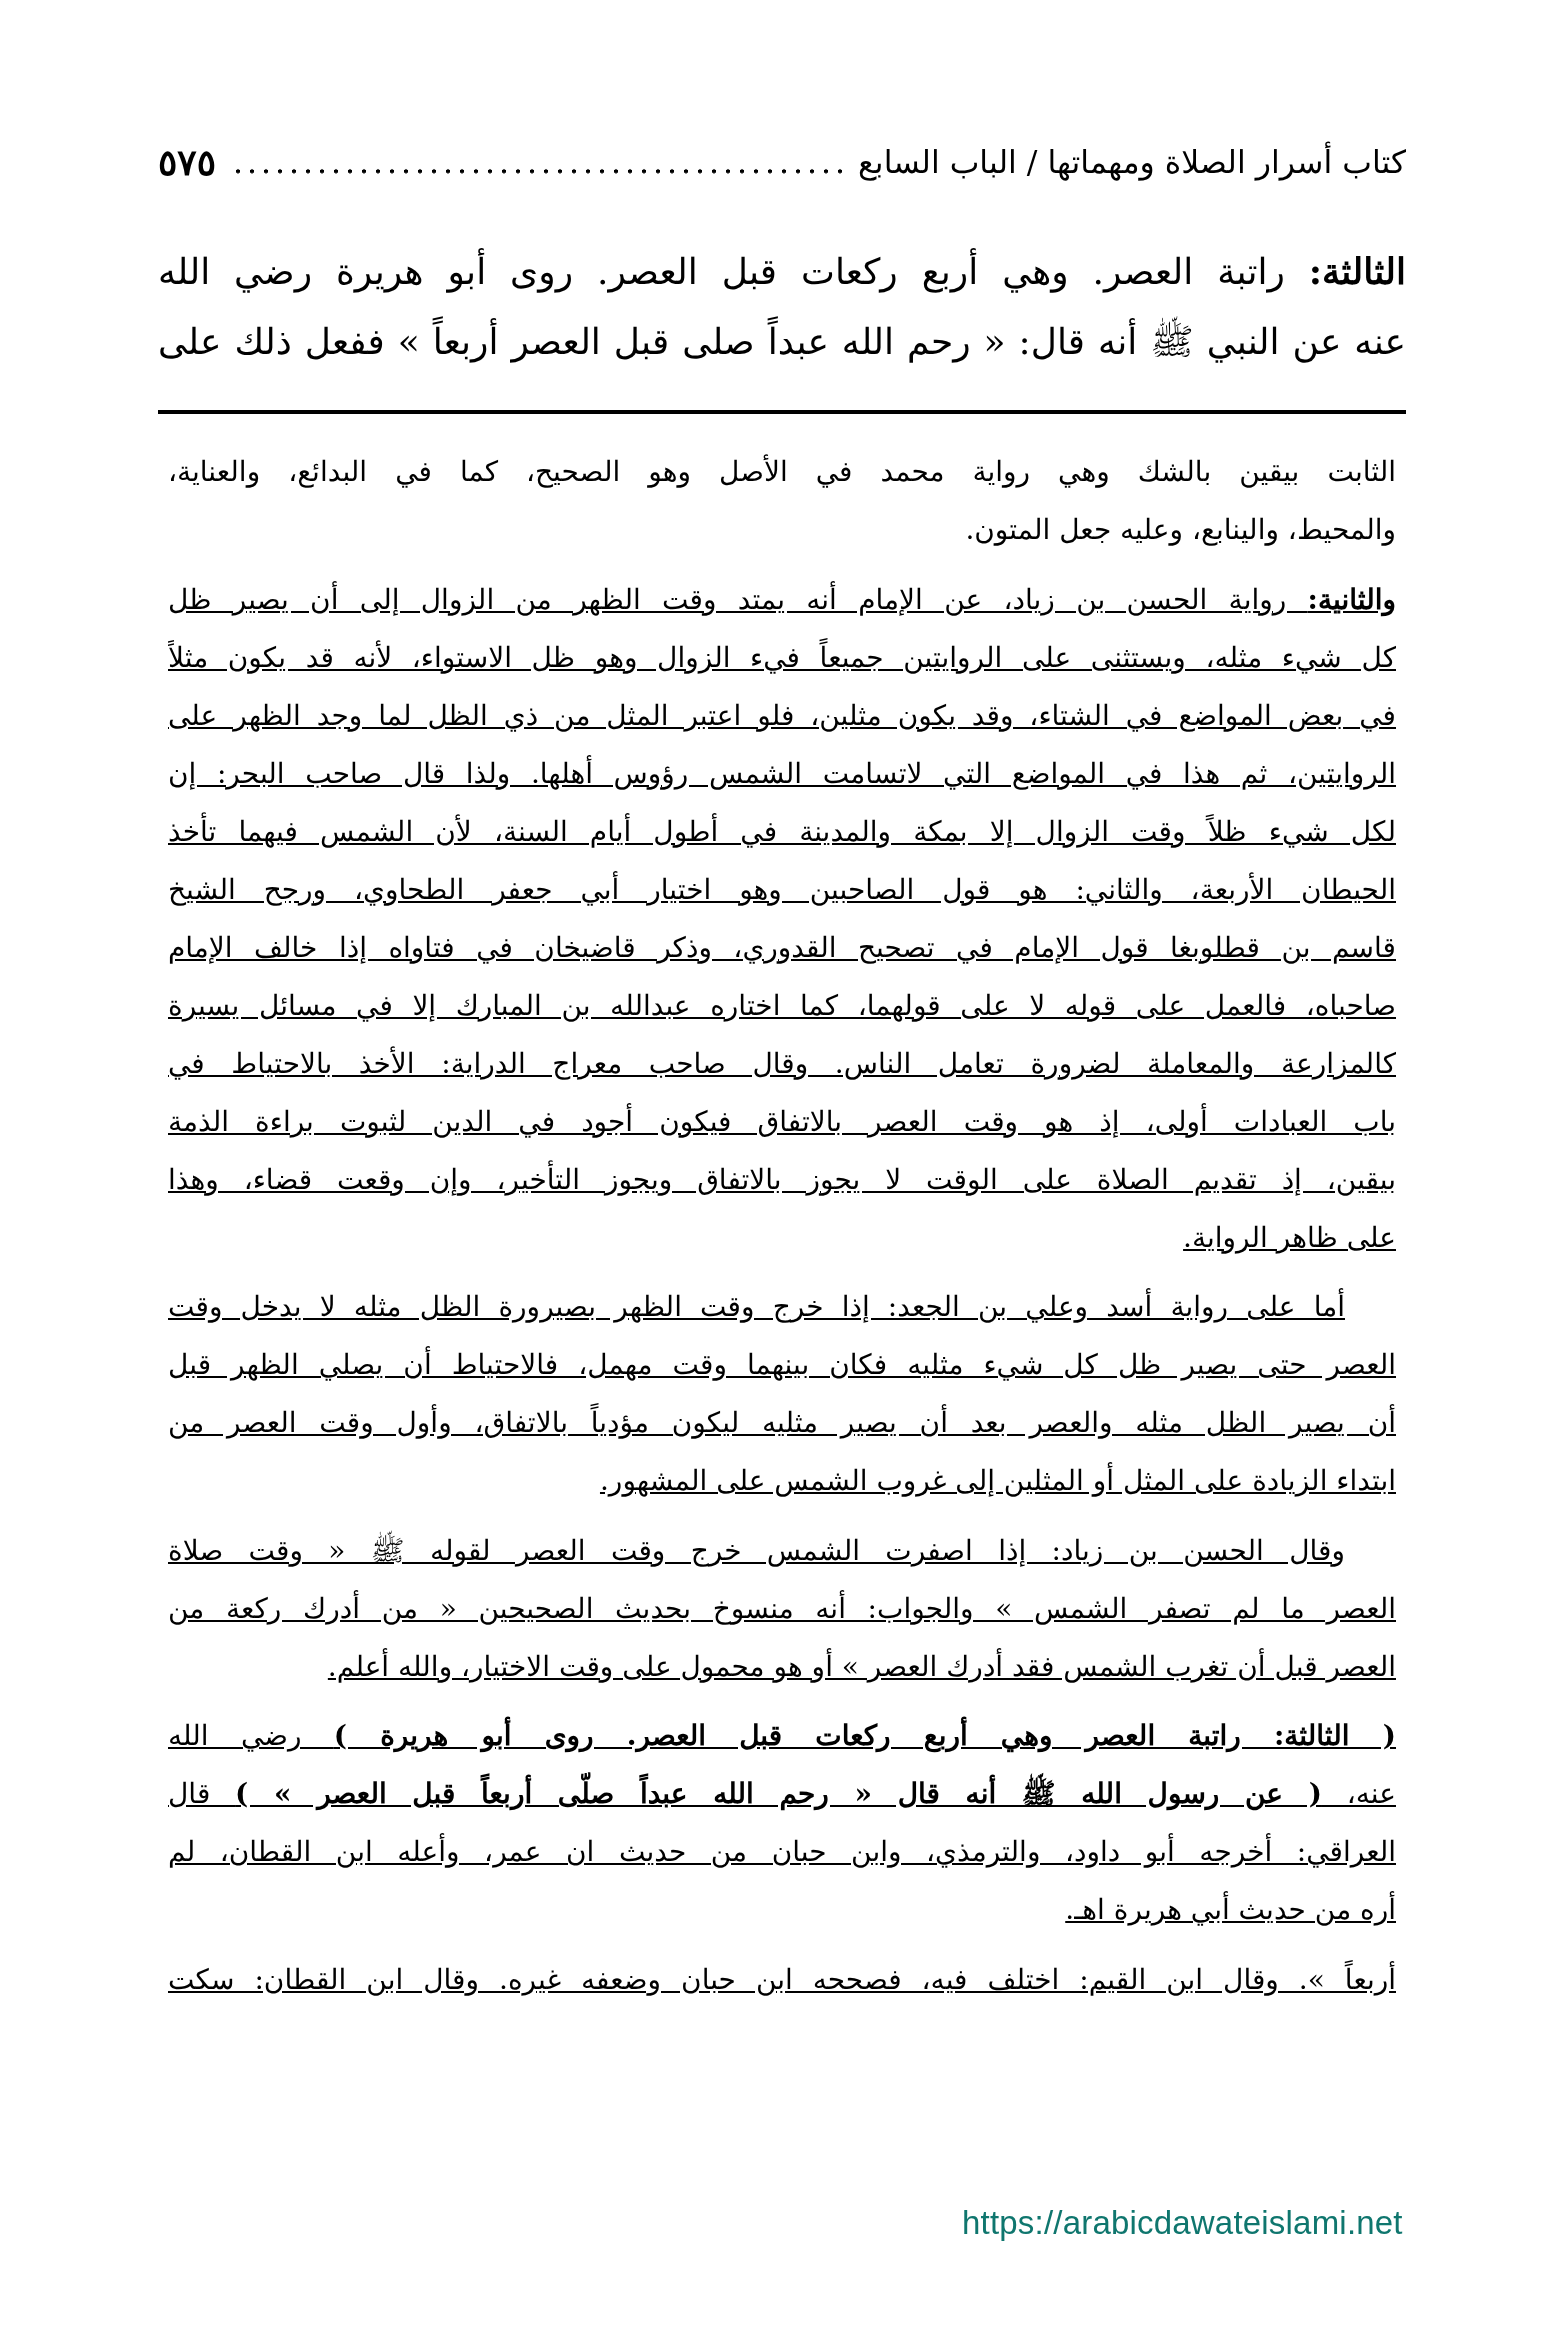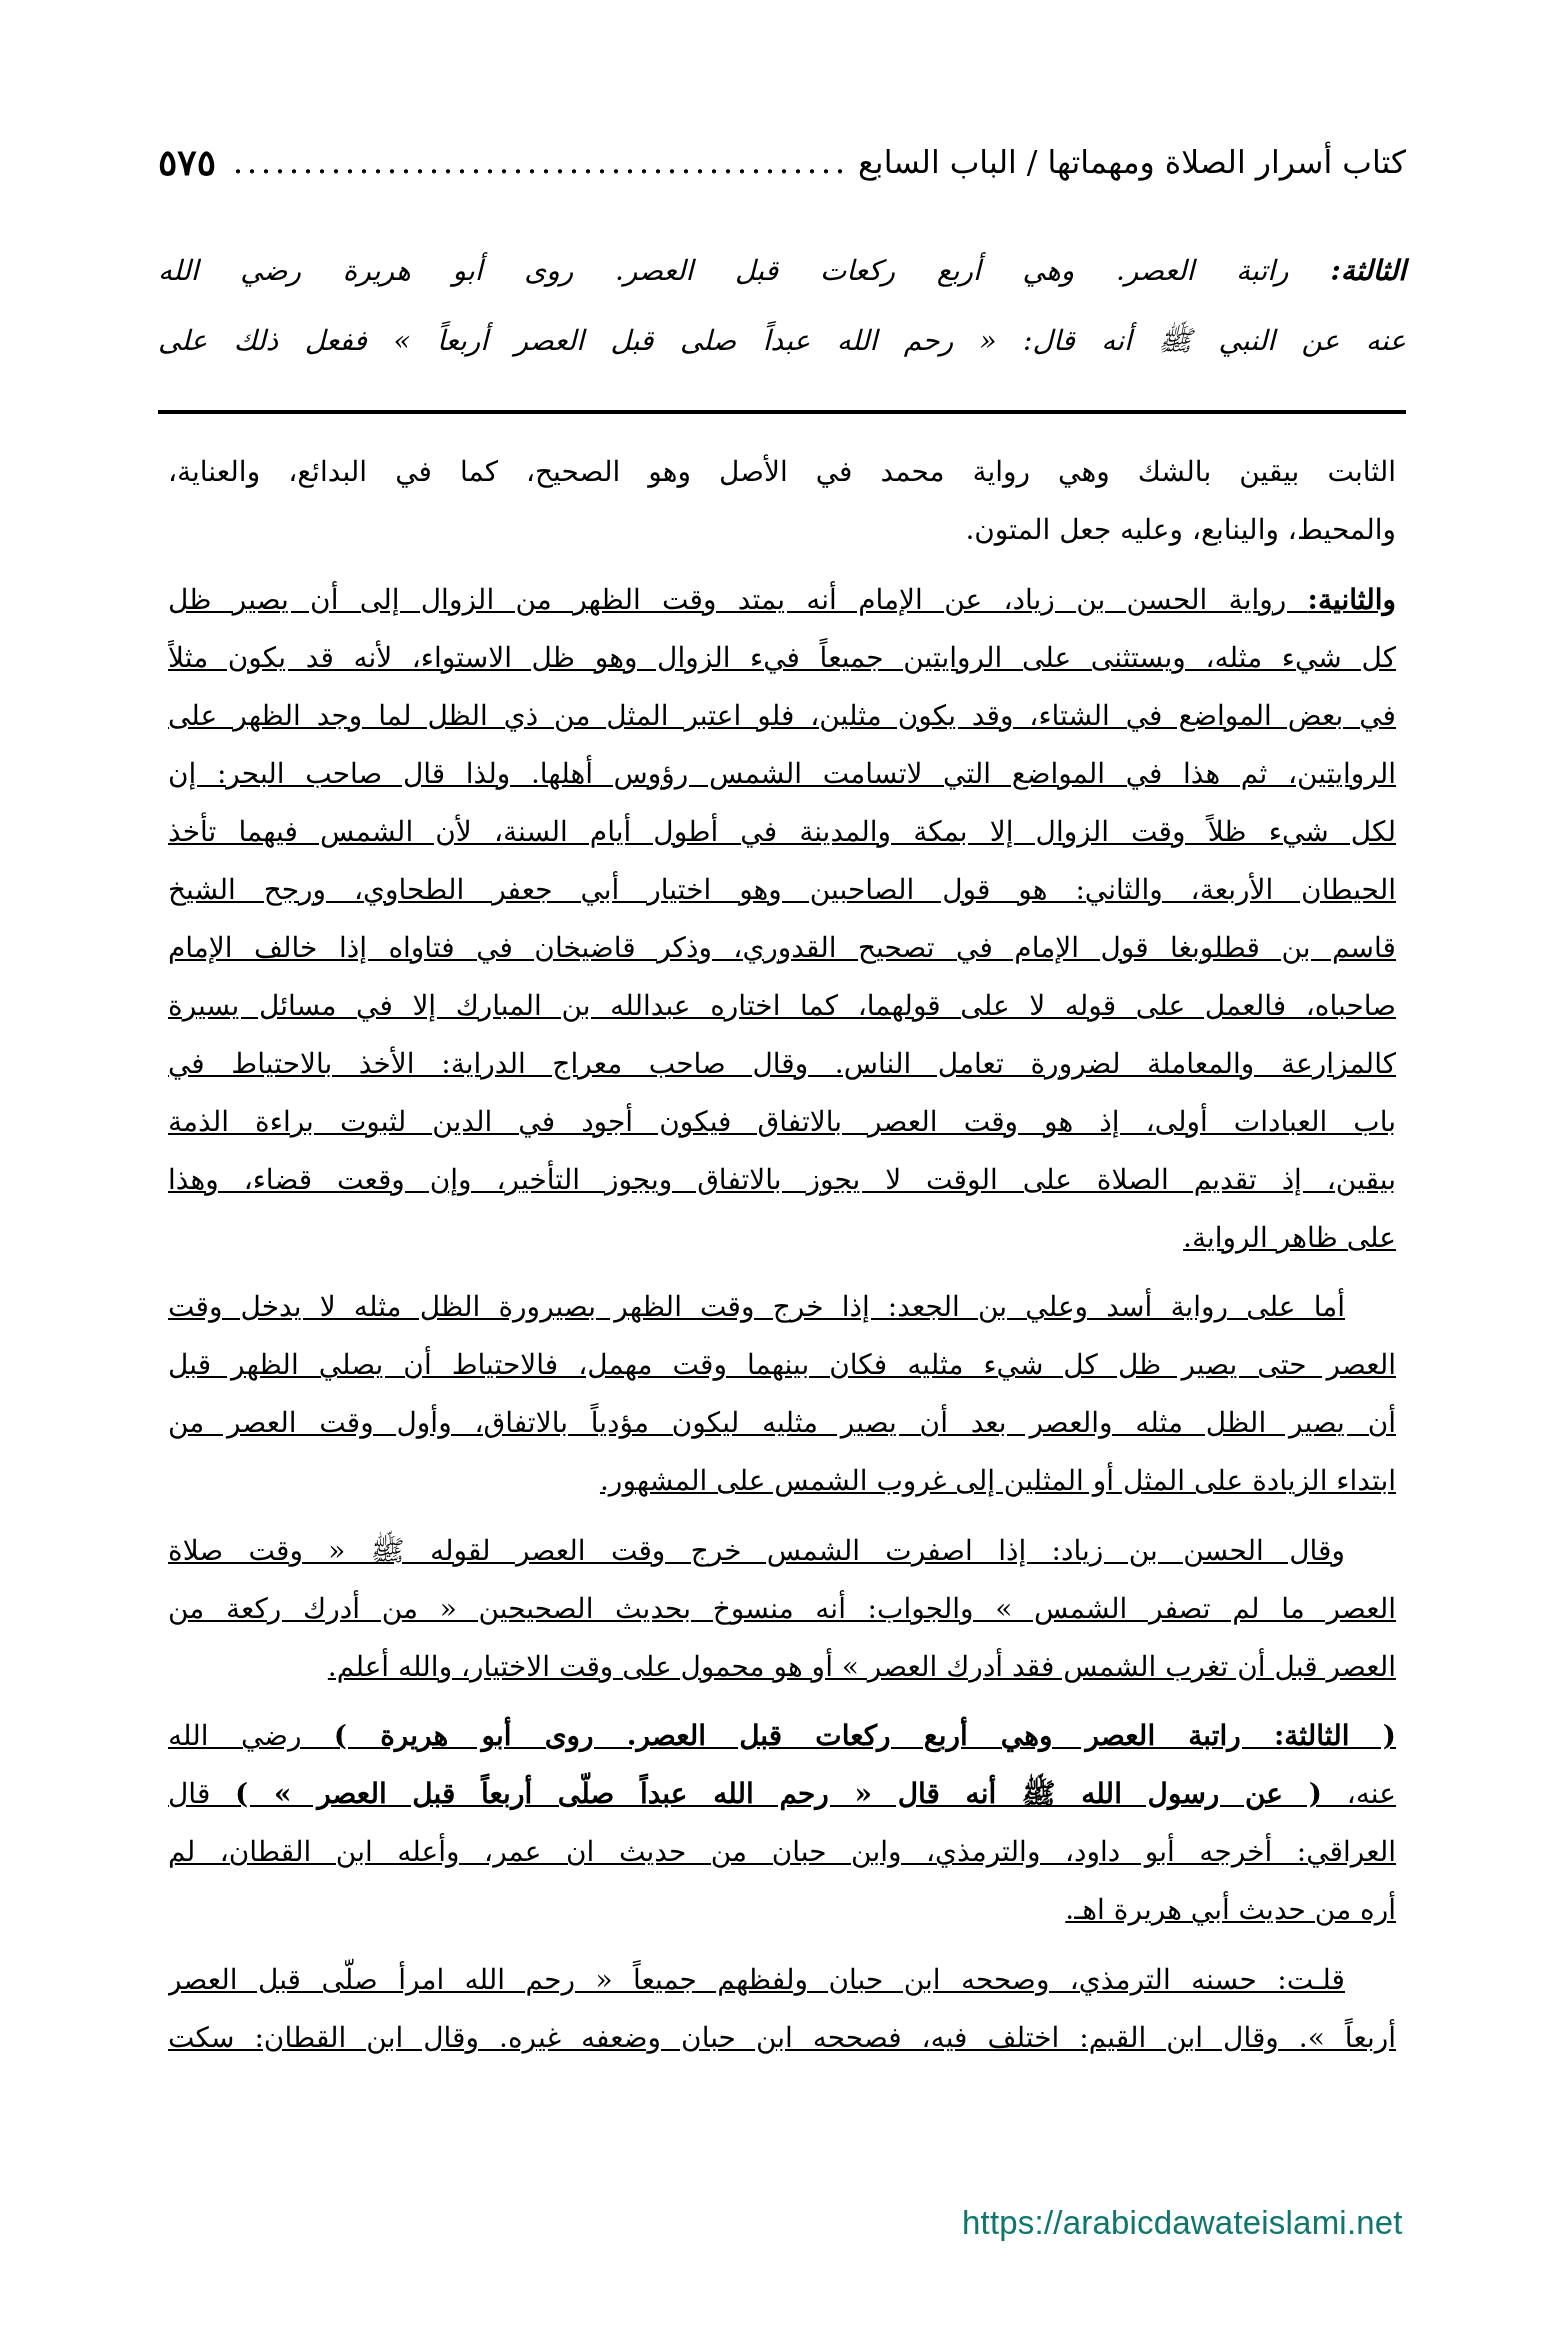--- a/index.html
+++ b/index.html
@@ -59,25 +59,24 @@
       white-space: nowrap;
     }
 
     
     .matn {
       position: absolute;
       top: 236px;
       left: 0;
       right: 0;
       font-family: "DejaVu Serif", serif;
-      font-size: 28px;
+      font-size: 36px;
       line-height: 70px;
       text-align: justify;
       text-align-last: justify;
-      font-style: italic;
     }
     .matn .line {
       display: block;
       white-space: nowrap;
       text-align: justify;
       text-align-last: justify;
     }
     .bold {
       font-weight: bold;
     }
@@ -188,21 +187,20 @@
     </div>
 
     <div class="para">
       <span class="line"><span class="bold">( الثالثة: راتبة العصر وهي أربع ركعات قبل العصر. روى أبو هريرة )</span><span> رضي الله</span></span>
       <span class="line"><span>عنه، </span><span class="bold">( عن رسول الله ﷺ أنه قال « رحم الله عبداً صلّى أربعاً قبل العصر » )</span><span> قال</span></span>
       <span class="line">العراقي: أخرجه أبو داود، والترمذي، وابن حبان من حديث ان عمر، وأعله ابن القطان، لم</span>
       <span class="line last">أره من حديث أبي هريرة اهـ.</span>
     </div>
 
     <div class="para">
-      <span class="line indent">قلـت: حسنه الترمذي، وصححه ابن حبان ولفظهم جميعاً « رحم الله امرأ صلّى قبل العصر</span>
       <span class="line">أربعاً ». وقال ابن القيم: اختلف فيه، فصححه ابن حبان وضعفه غيره. وقال ابن القطان: سكت</span>
     </div>
 
   </div>
 </div>
 
 <div class="watermark">https://arabicdawateislami.net</div>
 
 
 </body></html>

